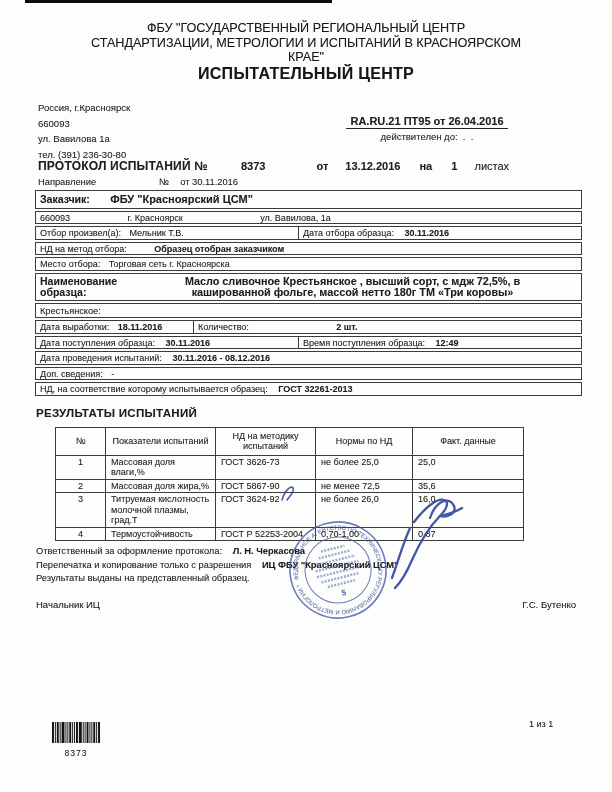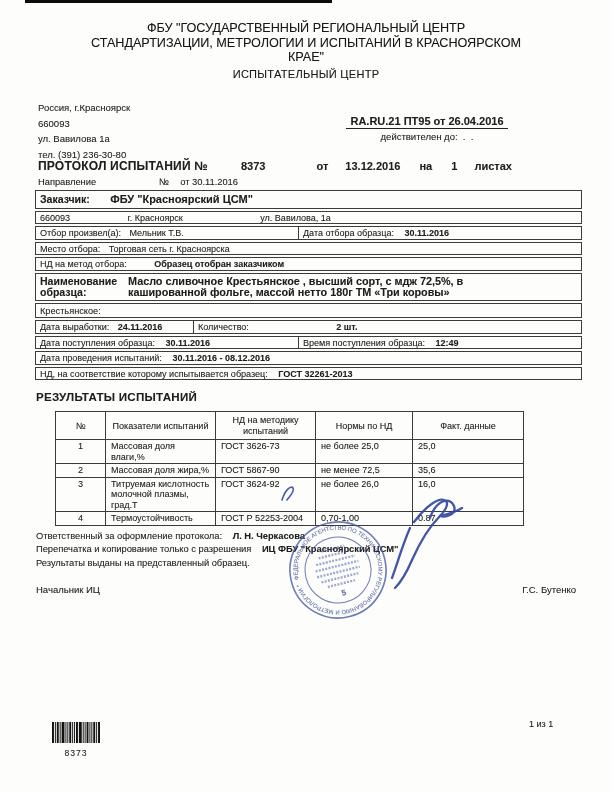--- a/index.html
+++ b/index.html
@@ -6,37 +6,37 @@
   html,body { background:#e8e8e8; }
   .page {
     position:relative; width:612px; height:792px; background:#fdfdfb;
     font-family:"Liberation Sans", sans-serif; color:#1e1e1e; overflow:hidden;
     text-shadow:0.2px 0.2px 0 rgba(20,20,20,0.28);
   }
   .scan-bar { position:absolute; left:25px; top:0; width:307px; height:3px; background:#0c0c0c; }
 
   
   .org-header { padding-top:21px; text-align:center; font-size:12.6px; line-height:14.6px; color:#161616; }
-  .org-header .l4 { font-weight:normal; font-size:11px; margin-top:2px; letter-spacing:0.3px; }
+  .org-header .l4 { font-weight:bold; font-size:16px; margin-top:2px; letter-spacing:0.3px; }
 
   
   .top-zone { position:relative; height:78px; }
   .contact { position:absolute; left:38px; top:19px; font-size:9.5px; line-height:15.5px; }
   .accred { position:absolute; left:338px; top:30px; width:178px; text-align:center; }
   .accred-num { display:inline-block; font-weight:bold; font-size:11px; border-bottom:1.4px solid #222; padding:0 4px 1px 4px; }
   .accred-valid { font-size:9.5px; margin-top:2px; white-space:pre; }
 
   
   .protocol-line { margin-left:38px; font-size:11px; white-space:nowrap; }
   .protocol-line .title { font-weight:bold; font-size:12px; letter-spacing:0.2px; }
   .protocol-line .num { font-weight:bold; margin-left:30px; }
   .protocol-line .d1 { margin-left:48px; font-weight:bold; }
   .protocol-line .d2 { margin-left:14px; font-weight:bold; }
   .protocol-line .d3 { margin-left:16px; font-weight:bold; }
-  .protocol-line .d4 { margin-left:14px; font-weight:bold; }
+  .protocol-line .d4 { margin-left:14px; font-weight:normal; }
   .direction-line { margin:4px 0 0 38px; font-size:9.3px; }
   .direction-line .num-sign { margin-left:60px; }
   .direction-line .dir-date { margin-left:9px; }
 
   
   .boxes { width:547px; margin:3px 0 0 35px; }
   .box { border:1px solid #3b3b3b; margin-top:2px; padding:1px 4px 0 4px;
          font-size:9px; line-height:10.5px; min-height:12.5px; }
   .box .lbl { color:#1c1c1c; }
   .box .v  { font-weight:bold; }
@@ -45,21 +45,21 @@
   .cell-r { border-left:1px solid #3b3b3b; flex:1; }
   .w262 { width:262px; } .w157 { width:157px; }
   .box-customer { padding:3px 4px 2px 4px; }
   .box-customer .lbl { font-weight:bold; font-size:10.5px; }
   .box-customer .v { font-size:11px; margin-left:18px; }
   .gap55 { margin-left:55px; } .gap75 { margin-left:75px; }
   .gap8 { margin-left:8px; } .gap25 { margin-left:25px; } .gap6 { margin-left:6px; }
   .qty-v { margin-left:85px; }
   .box-name { display:flex; padding:2px 4px 1px 4px; }
   .box-name .name-lbl { width:88px; font-weight:bold; font-size:10.5px; line-height:11.5px; }
-  .box-name .name-val { flex:1; text-align:left; font-weight:bold; font-size:10.8px; line-height:11.5px; }
+  .box-name .name-val { flex:1; text-align:center; font-weight:bold; font-size:10.8px; line-height:11.5px; }
   .box-producer { display:flex; padding:2px 4px 1px 4px; }
   .box-producer .prod-lbl { width:86px; font-size:9.2px; }
   .box-producer .prod-val { flex:1; font-size:8.9px; line-height:11px; }
   .box-producer .prod-val .pl2 { padding-left:20px; }
 
   
   .results-title { margin:11px 0 0 36px; font-size:11.5px; font-weight:bold; letter-spacing:0.3px; }
   table.results { border-collapse:collapse; margin:8px 0 0 55px; table-layout:fixed; }
   table.results th, table.results td { border:1px solid #3b3b3b; font-weight:normal; }
   table.results th { font-size:9px; line-height:10.5px; text-align:center; padding:3px 2px; vertical-align:middle; }
@@ -135,63 +135,67 @@
       <div class="w262">
         <span class="lbl">Отбор произвел(а):</span>
         <span class="gap6">Мельник Т.В.</span>
       </div>
       <div class="cell-r">
         <span class="lbl">Дата отбора образца:</span>
         <span class="v gap8">30.11.2016</span>
       </div>
     </div>
     <div class="box">
+      <span class="lbl">НД на метод отбора:</span>
+      <span class="v gap25">Образец отобран заказчиком</span>
+    </div>
+    <div class="box">
       <span class="lbl">Место отбора:</span>
       <span class="gap6">Торговая сеть г. Красноярска</span>
-    </div>
-    <div class="box">
-      <span class="lbl">НД на метод отбора:</span>
-      <span class="v gap25">Образец отобран заказчиком</span>
     </div>
     <div class="box box-name">
       <div class="name-lbl">
         <div>Наименование</div>
         <div>образца:</div>
       </div>
       <div class="name-val">
         <div>Масло сливочное Крестьянское , высший сорт, с мдж 72,5%, в</div>
         <div>кашированной фольге, массой нетто 180г ТМ «Три коровы»</div>
       </div>
     </div>
     <div class="box box-producer">
       <div class="prod-lbl">Крестьянское:</div>
     </div>
     <div class="box box-flex">
       <div class="w157">
         <span class="lbl">Дата выработки:</span>
-        <span class="v gap6">24.11.2016</span>
+        <span class="v gap6">18.11.2016</span>
       </div>
       <div class="cell-r">
         <span class="lbl">Количество:</span>
         <span class="v qty-v">2 шт.</span>
       </div>
     </div>
     <div class="box box-flex">
       <div class="w262">
         <span class="lbl">Дата поступления образца:</span>
         <span class="v gap8">30.11.2016</span>
       </div>
       <div class="cell-r">
         <span class="lbl">Время поступления образца:</span>
         <span class="v gap8">12:49</span>
       </div>
     </div>
     <div class="box">
       <span class="lbl">Дата проведения испытаний:</span>
       <span class="v gap8">30.11.2016 - 08.12.2016</span>
+    </div>
+    <div class="box">
+      <span class="lbl">Доп. сведения:</span>
+      <span class="gap6">-</span>
     </div>
     <div class="box">
       <span class="lbl">НД, на соответствие которому испытывается образец:</span>
       <span class="v gap8">ГОСТ 32261-2013</span>
     </div>
   </div>
 
   <div class="results-title">РЕЗУЛЬТАТЫ ИСПЫТАНИЙ</div>
 
   <table class="results">

